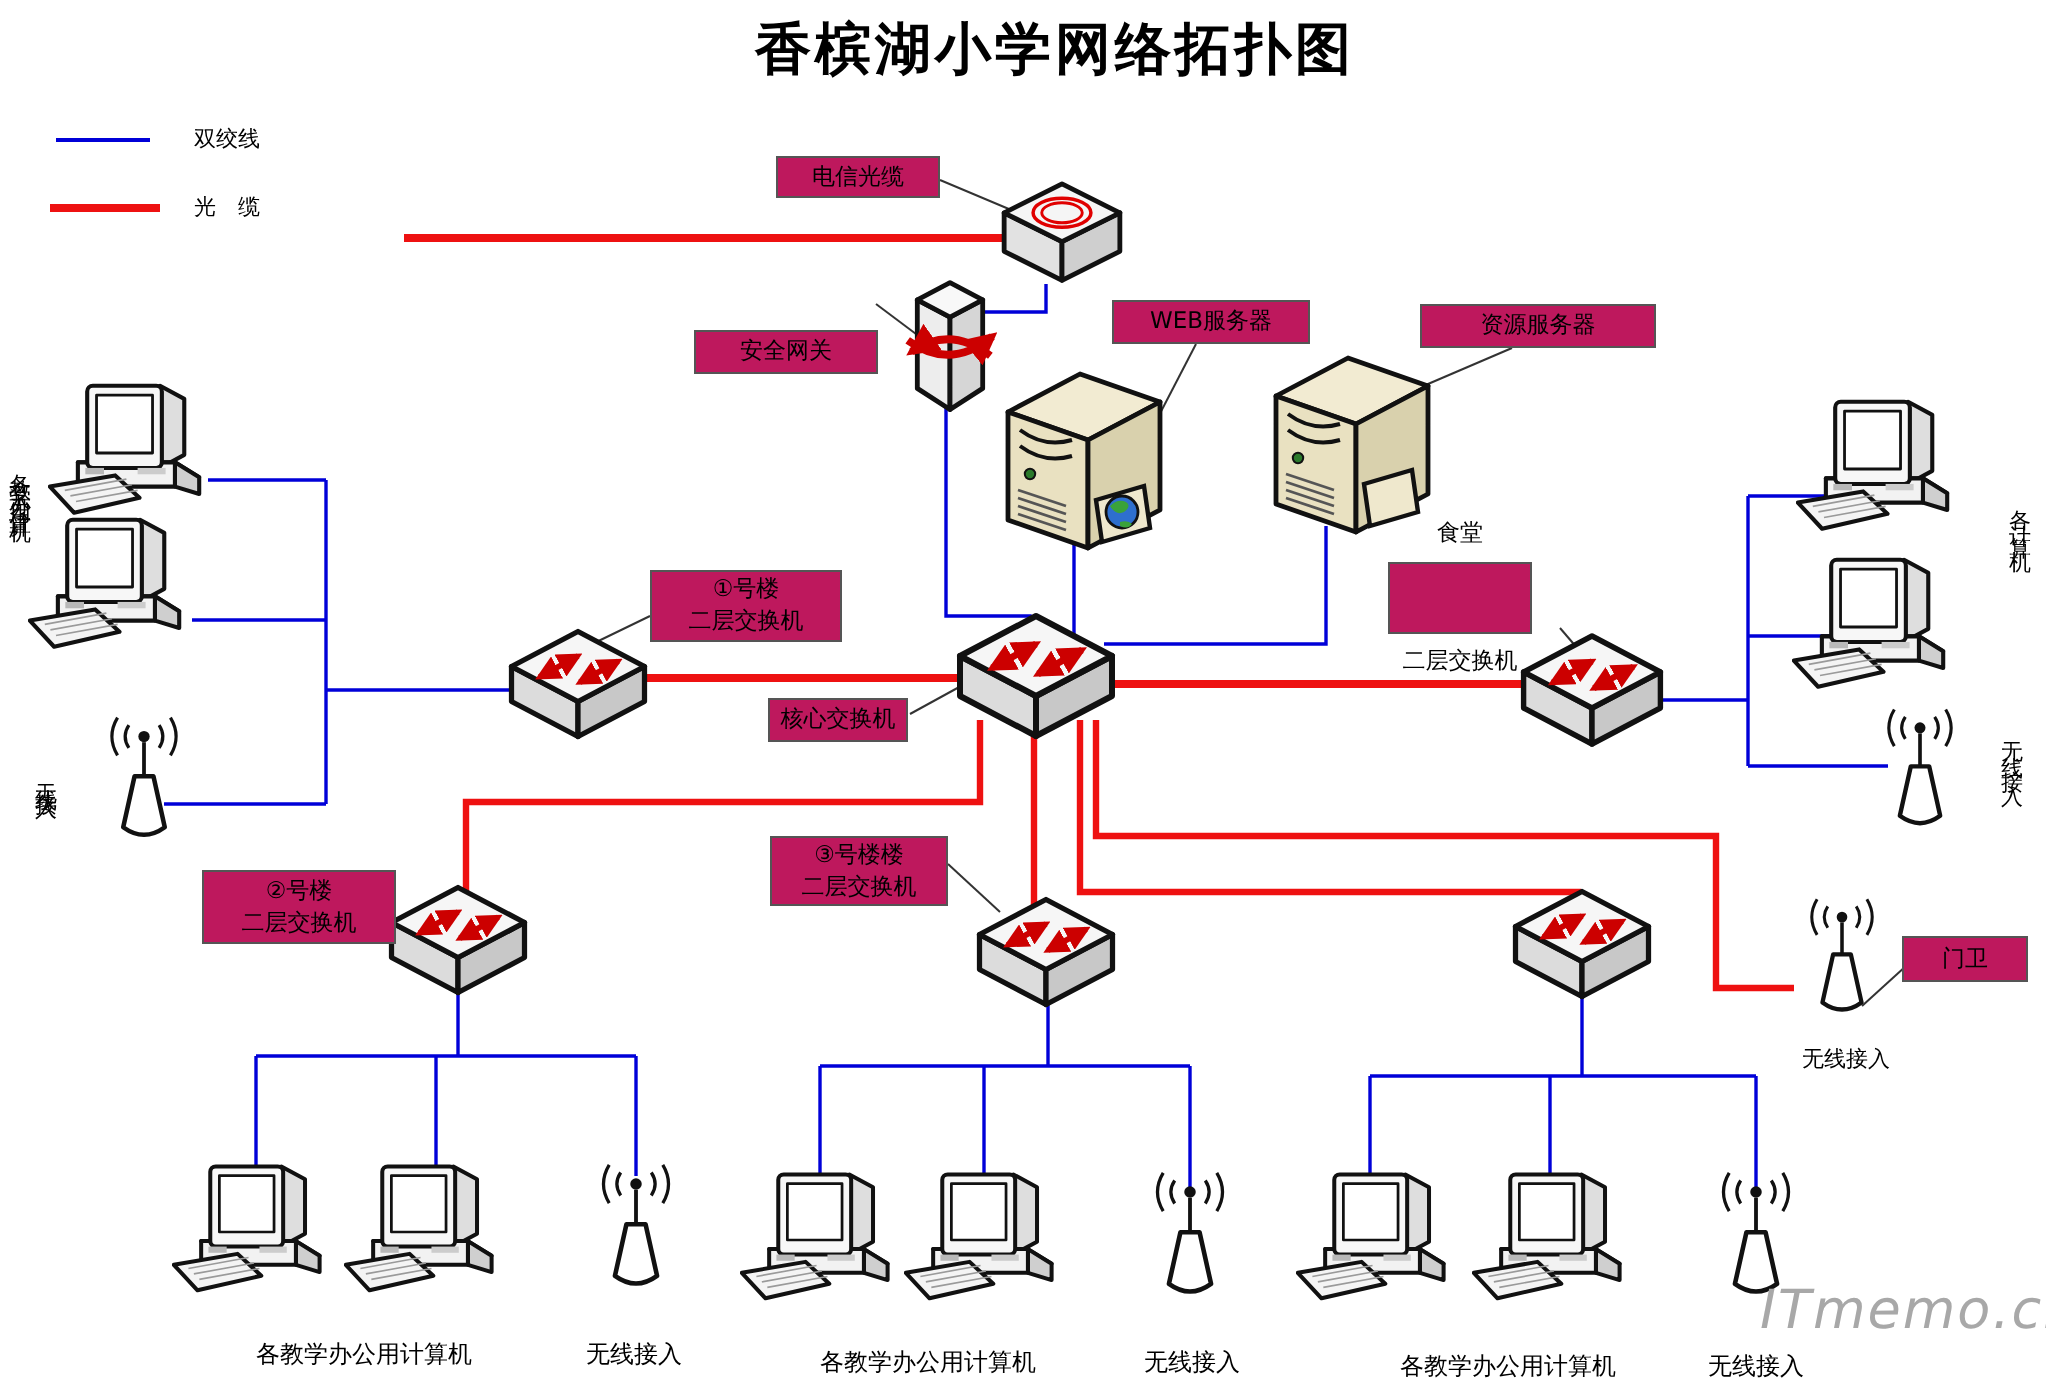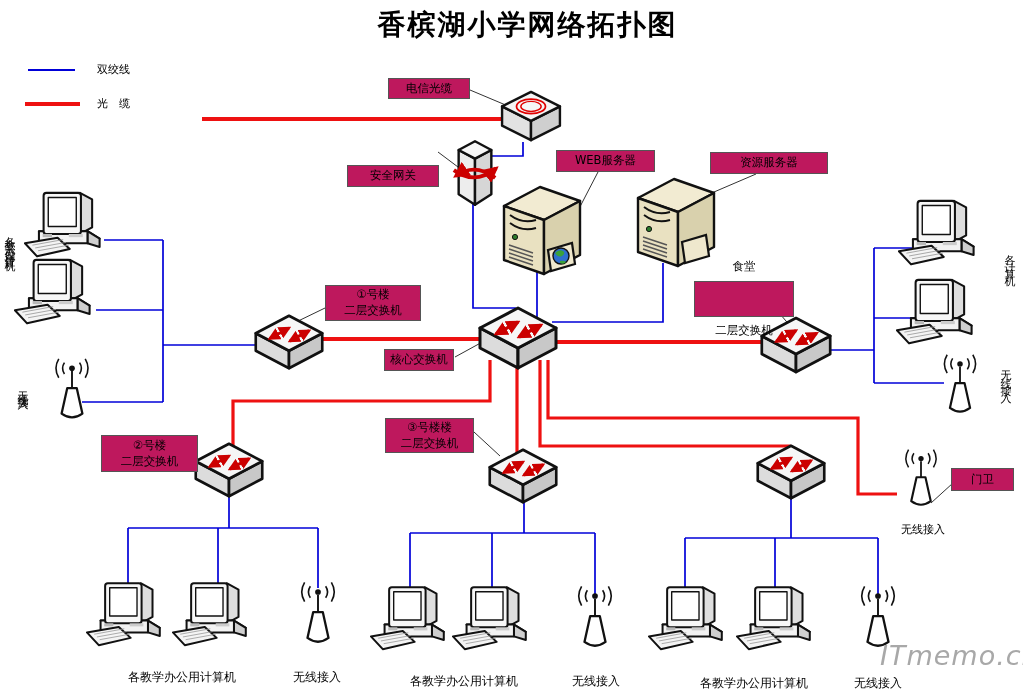--- a/index.html
+++ b/index.html
@@ -229,21 +229,21 @@
     <span>二层交换机</span>
   </div>
   <div class="box" style="left:61px;top:435px;width:97px;height:37px;margin-left:40px;">
     <span>②号楼</span>
     <span>二层交换机</span>
   </div>
   <div class="box" style="left:385px;top:418px;width:89px;height:35px;">
     <span>③号楼楼</span>
     <span>二层交换机</span>
   </div>
-  <div class="box" style="left:694px;top:281px;width:100px;height:36px;gap:48px;">
+  <div class="box" style="left:694px;top:281px;width:72px;height:36px;gap:48px;">
     <span>食堂</span>
     <span>二层交换机</span>
   </div>
   <div class="box" style="left:951px;top:468px;width:63px;height:23px;">门卫</div>
 
   <div class="txt vtext" style="left:4px;top:228px;font-size:11px;letter-spacing:3px;">各教学办公用计算机</div>
   <div class="txt vtext" style="left:17px;top:383px;font-size:11px;letter-spacing:2px;">无线接入</div>
   <div class="txt vtext" style="left:1004px;top:246px;font-size:11px;letter-spacing:7px;">各计算机</div>
   <div class="txt vtext" style="left:1000px;top:362px;font-size:11px;letter-spacing:7px;">无线接入</div>
   <div class="txt" style="left:901px;top:523px;">无线接入</div>

